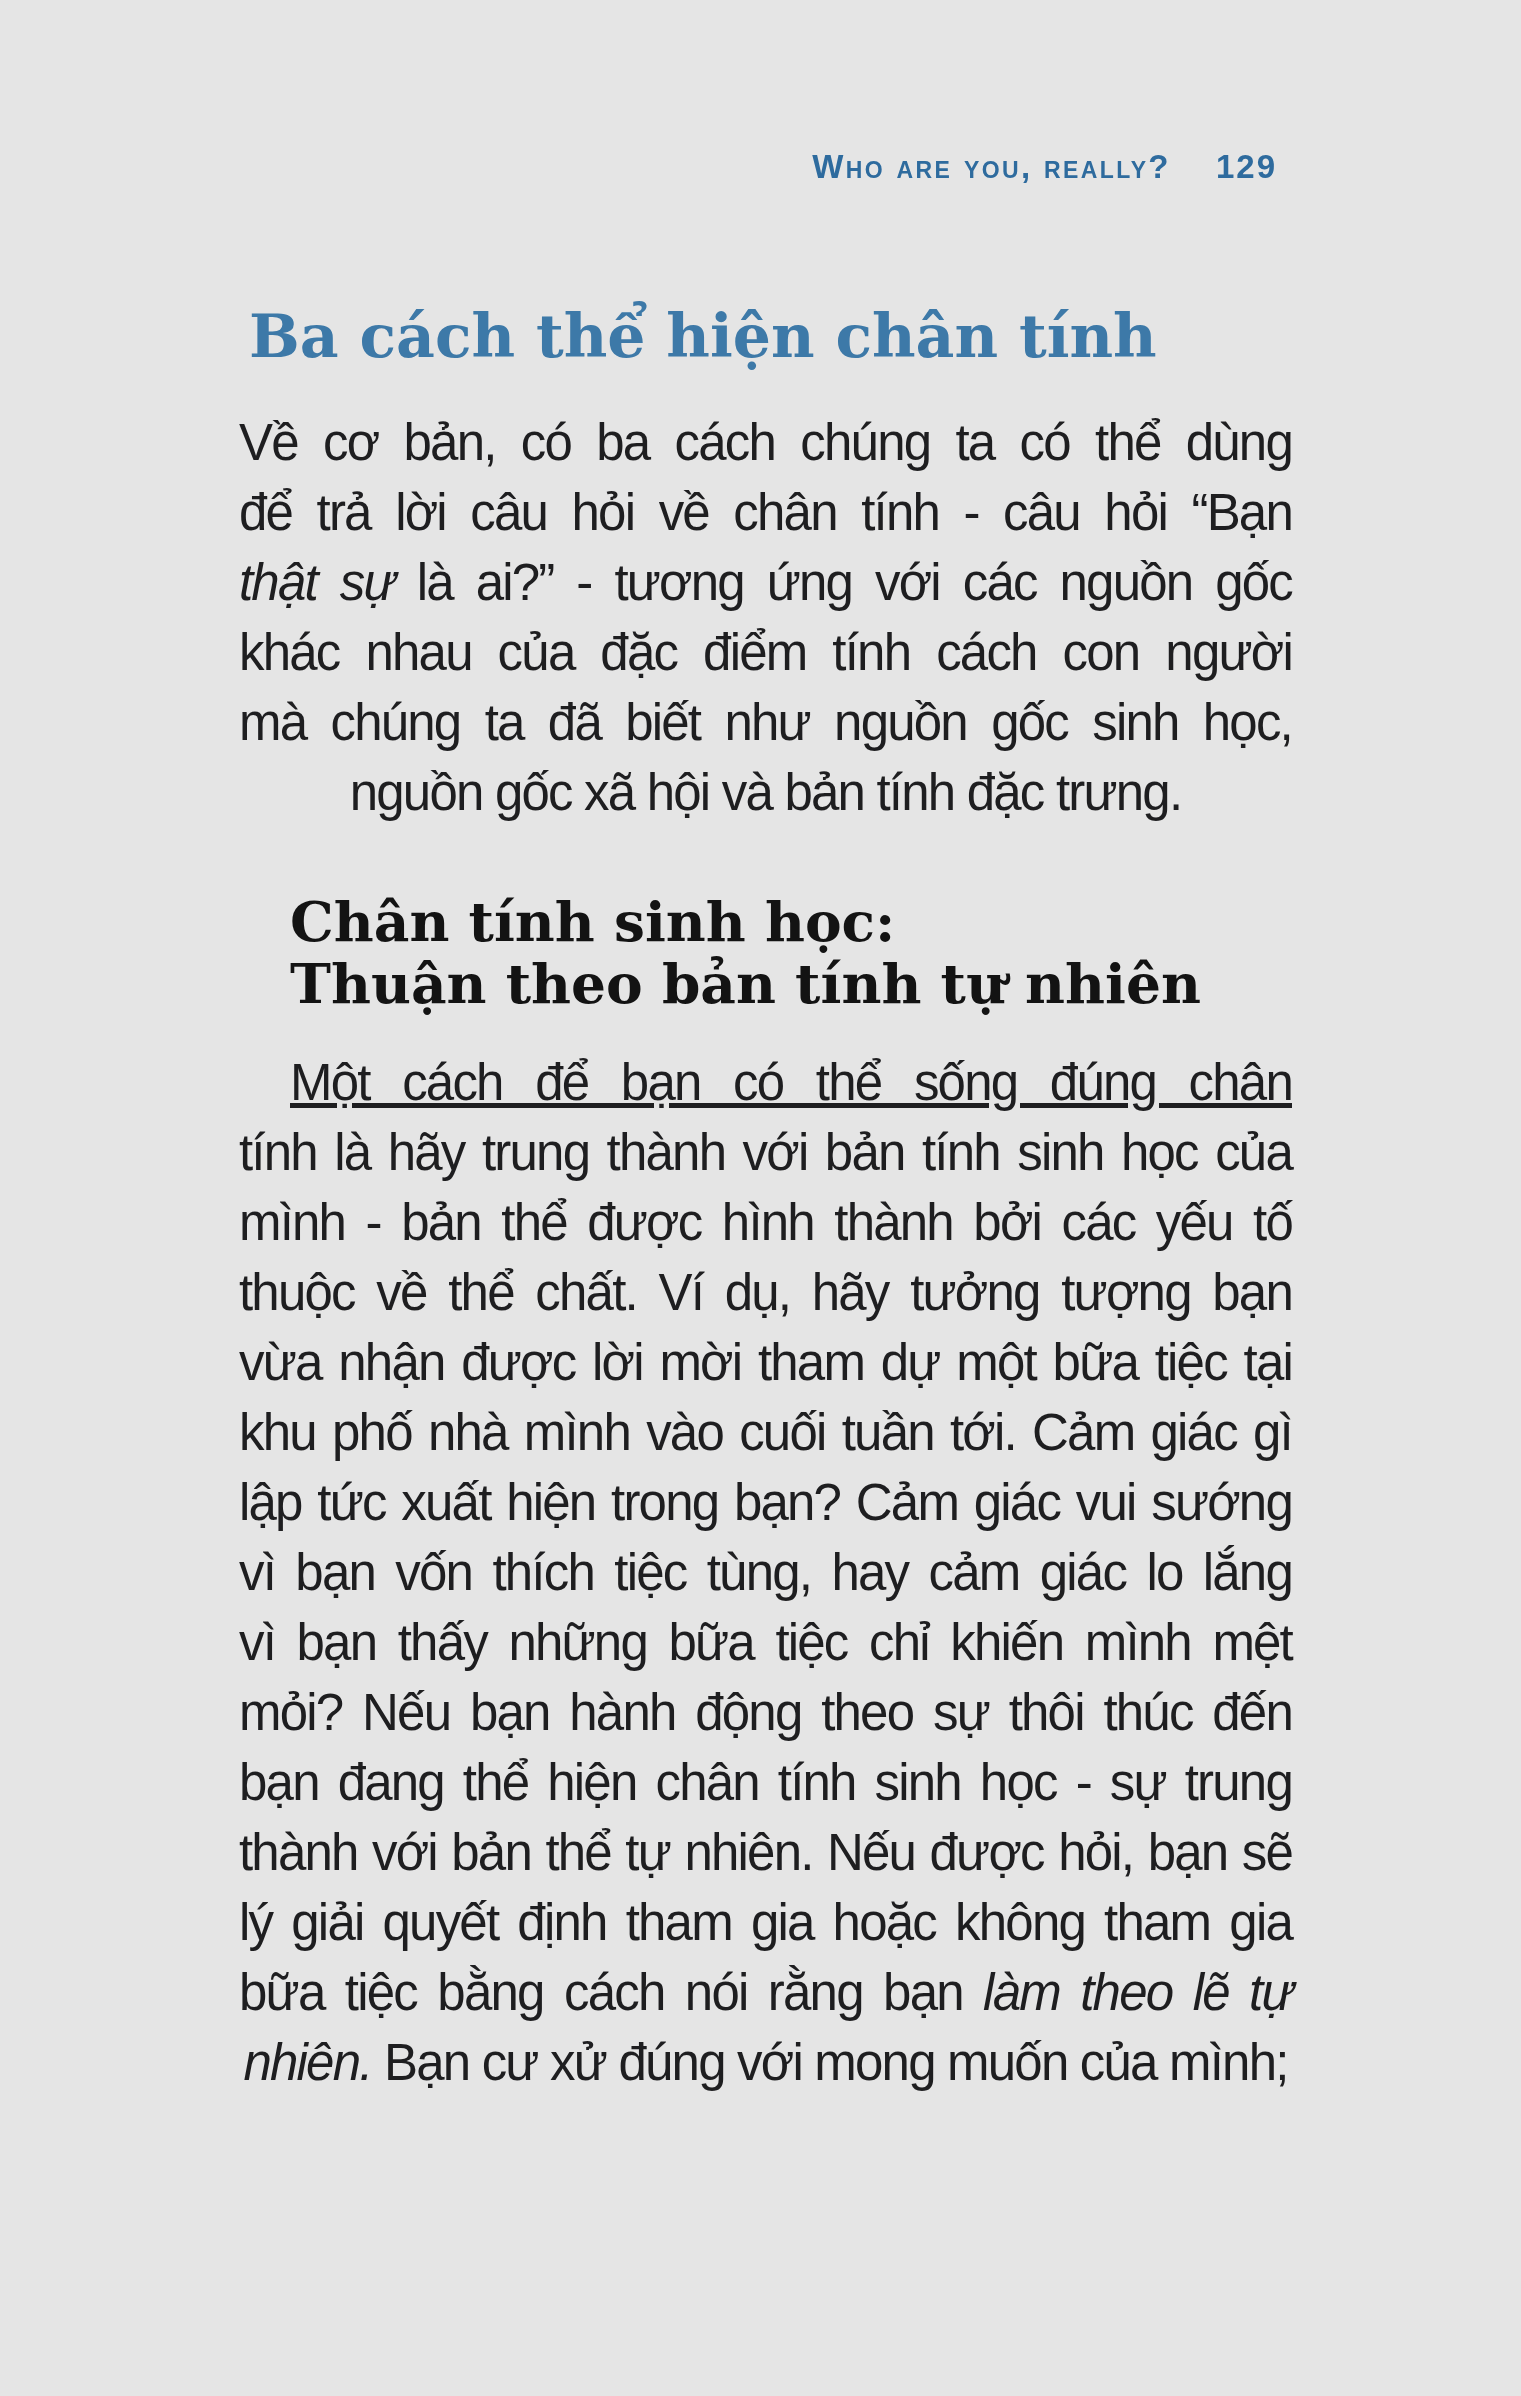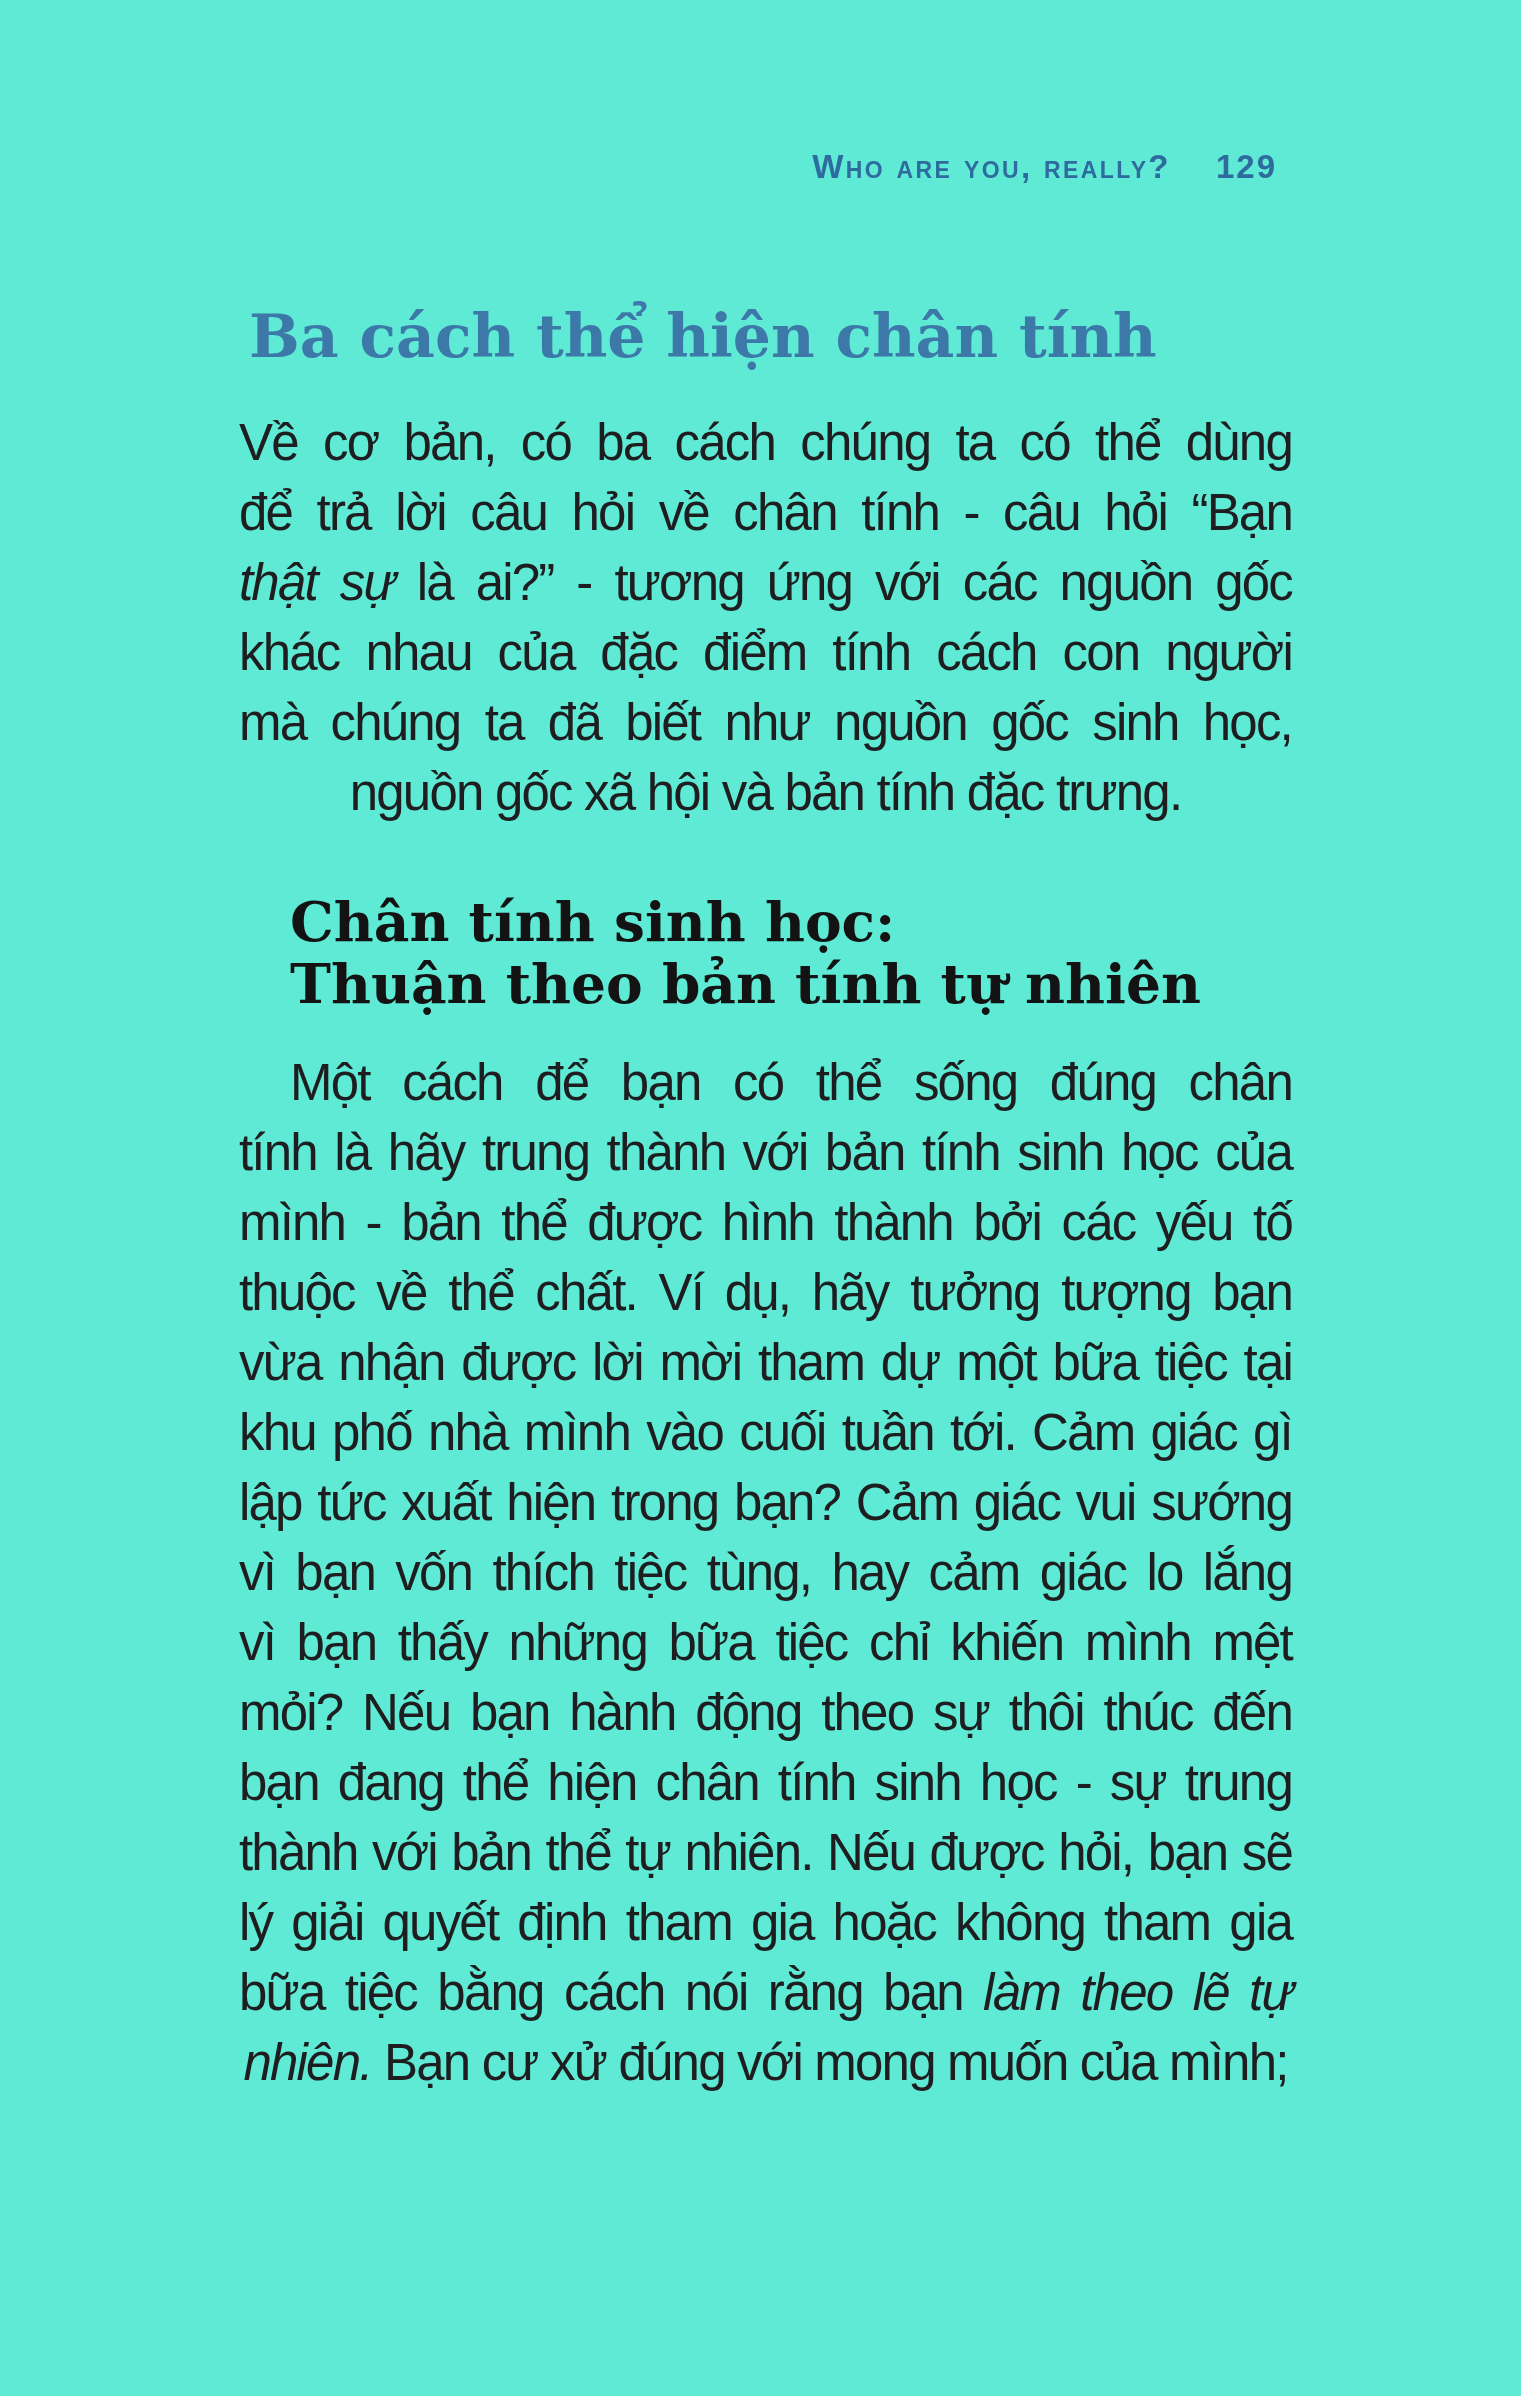--- a/index.html
+++ b/index.html
@@ -1,20 +1,20 @@
 <!DOCTYPE html>
 <html><head>
 <meta charset="utf-8">
 <style>
   html, body { margin: 0; padding: 0; background: #ffffff; }
   .page {
     position: relative;
     width: 1521px;
     height: 2396px;
-    background: #5eead4;
+    background: #e5e5e5;
     overflow: hidden;
     font-family: "Liberation Sans", "DejaVu Sans", sans-serif;
   }
 
   
   .running-header {
     position: absolute;
     top: 148px;
     left: 0;
     right: 244px;
@@ -57,21 +57,21 @@
     font-size: 51px;
     line-height: 70px;
     letter-spacing: -1.8px;
     color: #1e1e20;
     font-weight: normal;
   }
   .para-1 { top: 408px; }
   .para-2 { top: 1048px; }
   .jl { text-align: justify; text-align-last: justify; }
   .ll { text-align: center; }
-  .indent { padding-left: 51px; box-sizing: border-box; }
+  .indent { padding-left: 51px; box-sizing: border-box; text-decoration: underline; }
   .it { font-style: italic; }
 
   
   .subsection-heading {
     position: absolute;
     top: 891px;
     left: 290px;
     margin: 0;
     font-family: "DejaVu Serif", "Liberation Serif", serif;
     font-weight: bold;

